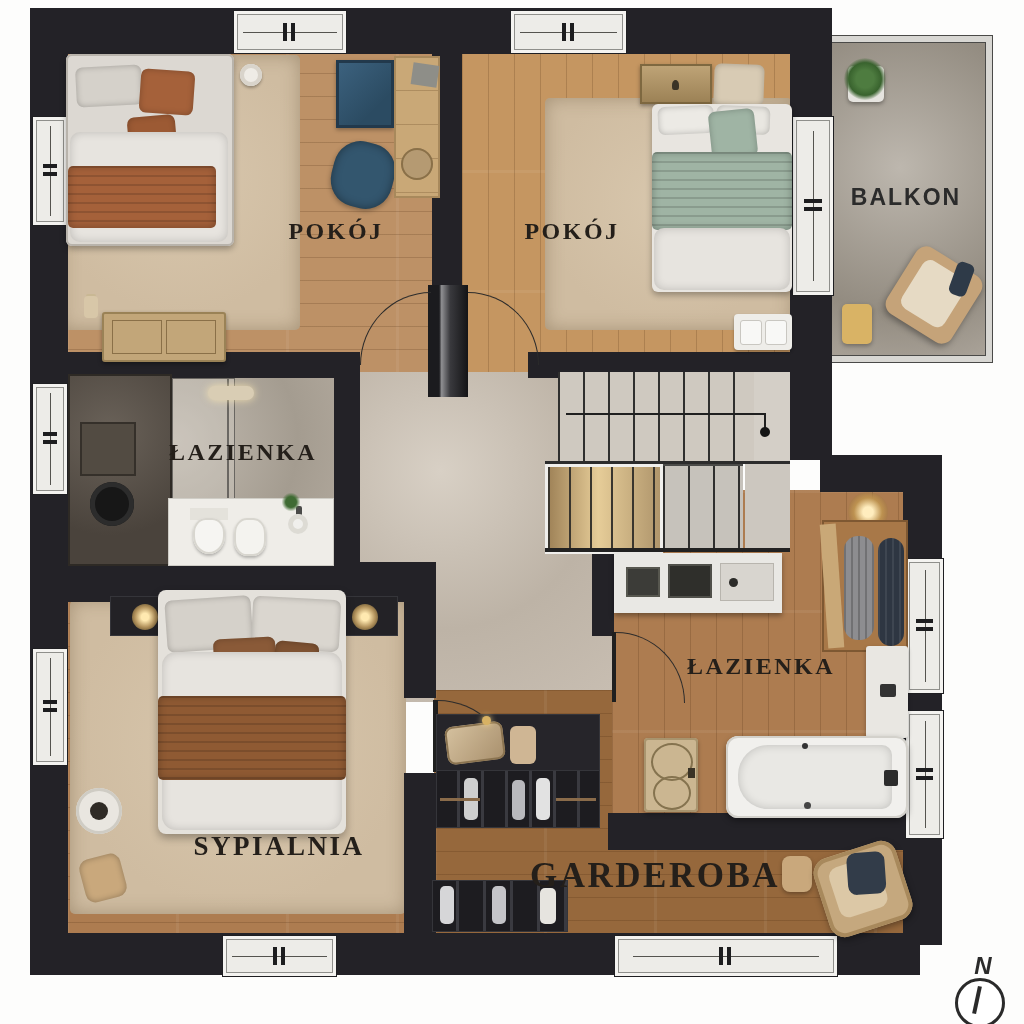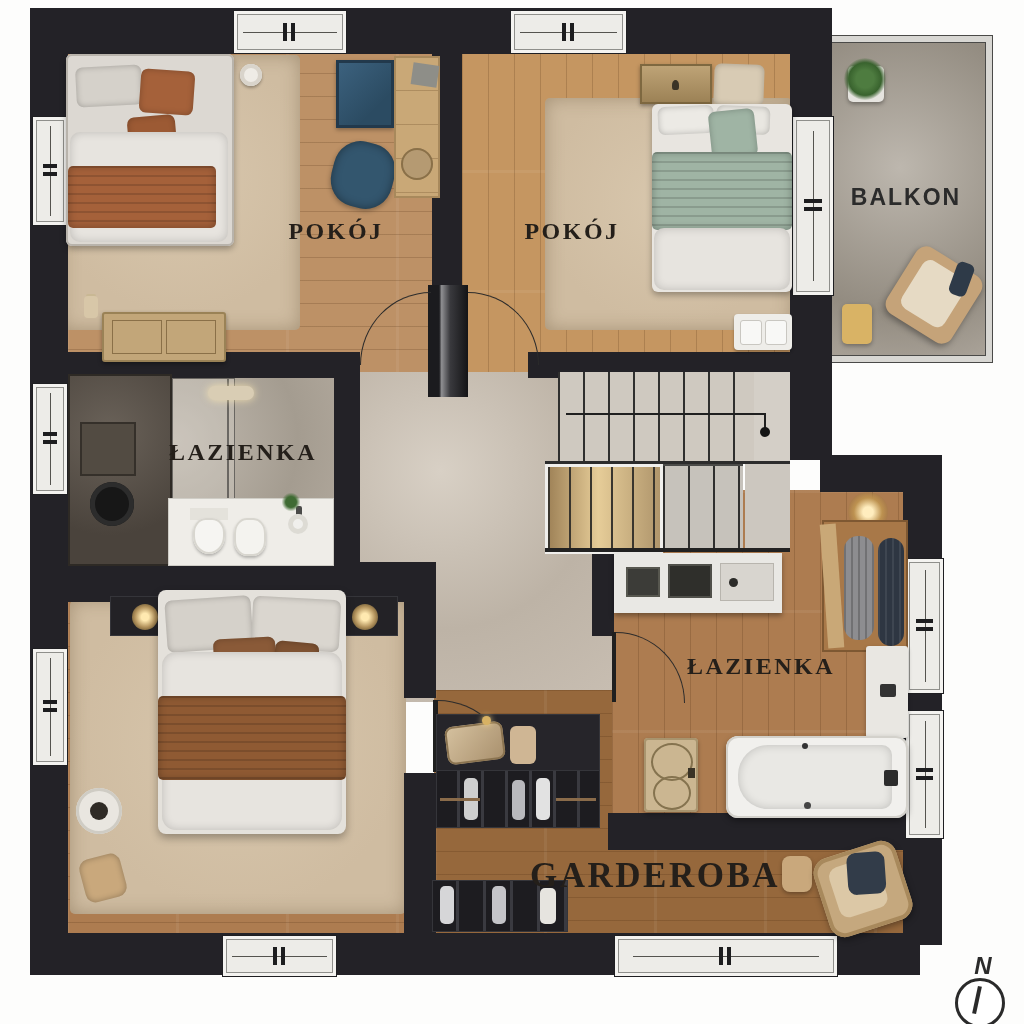--- a/index.html
+++ b/index.html
@@ -235,20 +235,21 @@
   <div class="abs" style="left:782px;top:856px;width:30px;height:36px;background:#c9a87c;border-radius:8px;box-shadow:0 2px 4px rgba(0,0,0,.3);"></div>
   <div class="abs" style="left:820px;top:848px;width:86px;height:82px;background:#c5a87e;border-radius:16px;transform:rotate(-18deg);box-shadow:inset 0 0 0 4px #a8895c,0 3px 6px rgba(0,0,0,.35);">
     <div class="abs" style="left:14px;top:12px;width:50px;height:52px;background:#dcc8a6;border-radius:10px;"></div>
     <div class="abs" style="left:32px;top:6px;width:38px;height:42px;background:#323c49;border-radius:9px;transform:rotate(14deg);"></div>
   </div>
 
   <div class="label" style="left:336px;top:231px;font-size:24px;">POKÓJ</div>
   <div class="label" style="left:572px;top:231px;font-size:24px;">POKÓJ</div>
   <div class="label sans" style="left:906px;top:197px;font-size:23px;">BALKON</div>
   <div class="label" style="left:243px;top:452px;font-size:24px;">ŁAZIENKA</div>
+  <div class="label" style="left:279px;top:846px;font-size:27px;">SYPIALNIA</div>
   <div class="label" style="left:761px;top:666px;font-size:24px;">ŁAZIENKA</div>
   <div class="label" style="left:655px;top:876px;font-size:35px;">GARDEROBA</div>
 
   <div class="abs" style="left:948px;top:950px;width:70px;height:72px;">
     <div class="label sans" style="left:35px;top:16px;font-size:24px;font-style:italic;letter-spacing:0;">N</div>
     <div class="compass-circle" style="left:7px;top:28px;width:44px;height:44px;"></div>
     <div class="abs" style="left:27px;top:36px;width:4px;height:28px;background:#2a2a2a;transform:rotate(12deg);"></div>
   </div>
 
 </div>

